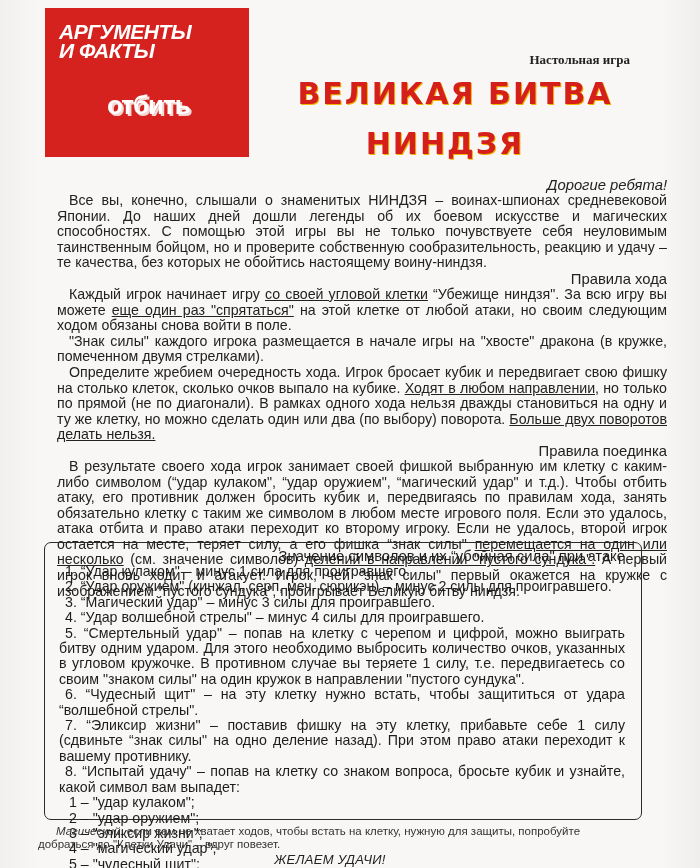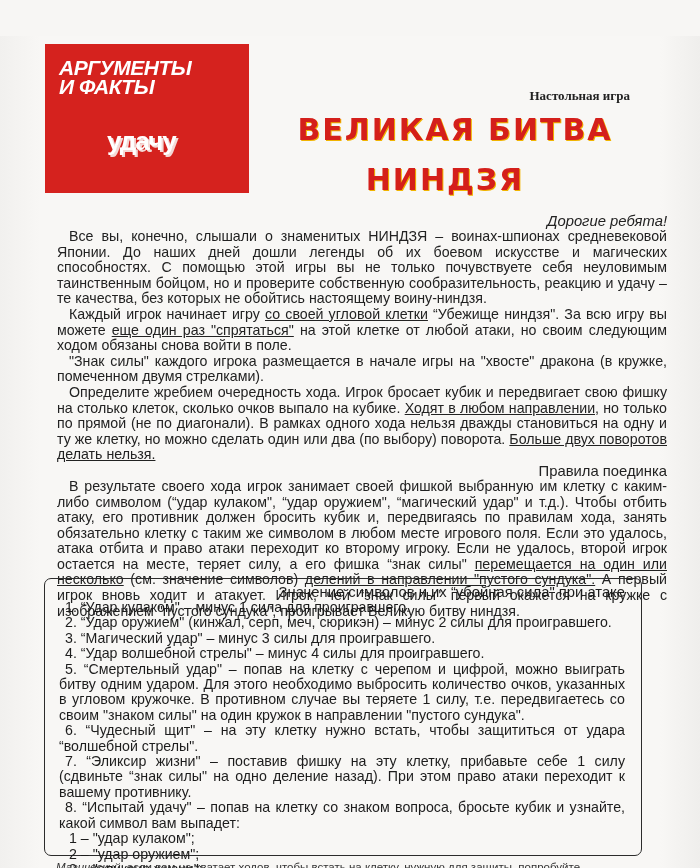--- a/index.html
+++ b/index.html
@@ -12,21 +12,20 @@
       background: #f7f6f4;
       position: relative;
       overflow: hidden;
       font-family: "Liberation Sans", "DejaVu Sans", sans-serif;
       color: #1d1d1d;
     }
     .page {
       position: absolute;
       inset: 0;
       background: linear-gradient(90deg, #f1f0ee 0px, #f8f7f5 40px, #f8f7f5 660px, #efeeec 700px);
-      margin-top: 36px;
     }
     
     .logo {
       position: absolute;
       left: 45px;
       top: 8px;
       width: 204px;
       height: 149px;
       background: #d5221e;
     }
@@ -146,31 +145,32 @@
     }
   </style>
 </head>
 <body>
 
 <div class="page">
 
   <div class="logo">
     <div class="logo-af"><span>АРГУМЕНТЫ</span>
 <span>И ФАКТЫ</span></div>
-    <div class="logo-spargo">удачу</div>
+    <div class="logo-spargo">отбить</div>
   </div>
 
   <div class="kicker">Настольная игра</div>
   <div class="title l1">ВЕЛИКАЯ БИТВА</div>
   <div class="title l2">НИНДЗЯ</div>
 
   <div class="content" style="top:177px;">
     <div class="heading italic">Дорогие ребята!</div>
     <p>Все вы, конечно, слышали о знаменитых НИНДЗЯ – воинах-шпионах средневековой Японии. До наших дней дошли легенды об их боевом искусстве и магических способностях. С помощью этой игры вы не только почувствуете себя неуловимым таинственным бойцом, но и проверите собственную сообразительность, реакцию и удачу – те качества, без которых не обойтись настоящему воину-ниндзя.</p>
 
+    <div class="heading">Правила хода</div>
     <p><span>Каждый игрок начинает игру </span><span class="u">со своей угловой клетки</span><span> “Убежище ниндзя". За всю игру вы можете </span><span class="u">еще один раз "спрятаться"</span><span> на этой клетке от любой атаки, но своим следующим ходом обязаны снова войти в поле.</span></p>
     <p>"Знак силы" каждого игрока размещается в начале игры на "хвосте" дракона (в кружке, помеченном двумя стрелками).</p>
     <p><span>Определите жребием очередность хода. Игрок бросает кубик и передвигает свою фишку на столько клеток, сколько очков выпало на кубике. </span><span class="u">Ходят в любом направлении,</span><span> но только по прямой (не по диагонали). В рамках одного хода нельзя дважды становиться на одну и ту же клетку, но можно сделать один или два (по выбору) поворота. </span><span class="u">Больше двух поворотов делать нельзя.</span></p>
 
     <div class="heading">Правила поединка</div>
     <p><span>В результате своего хода игрок занимает своей фишкой выбранную им клетку с каким-либо символом (“удар кулаком", “удар оружием", “магический удар" и т.д.). Чтобы отбить атаку, его противник должен бросить кубик и, передвигаясь по правилам хода, занять обязательно клетку с таким же символом в любом месте игрового поля. Если это удалось, атака отбита и право атаки переходит ко второму игроку. Если не удалось, второй игрок остается на месте, теряет силу, а его фишка “знак силы" </span><span class="u">перемещается на один или несколько</span><span> (см. значение символов) </span><span class="u">делений в направлении "пустого сундука".</span><span> А первый игрок вновь ходит и атакует. Игрок, чей “знак силы" первый окажется на кружке с изображением "пустого сундука", проигрывает Великую битву ниндзя.</span></p>
   </div>
 
   <div class="box">
     <div class="box-inner">

